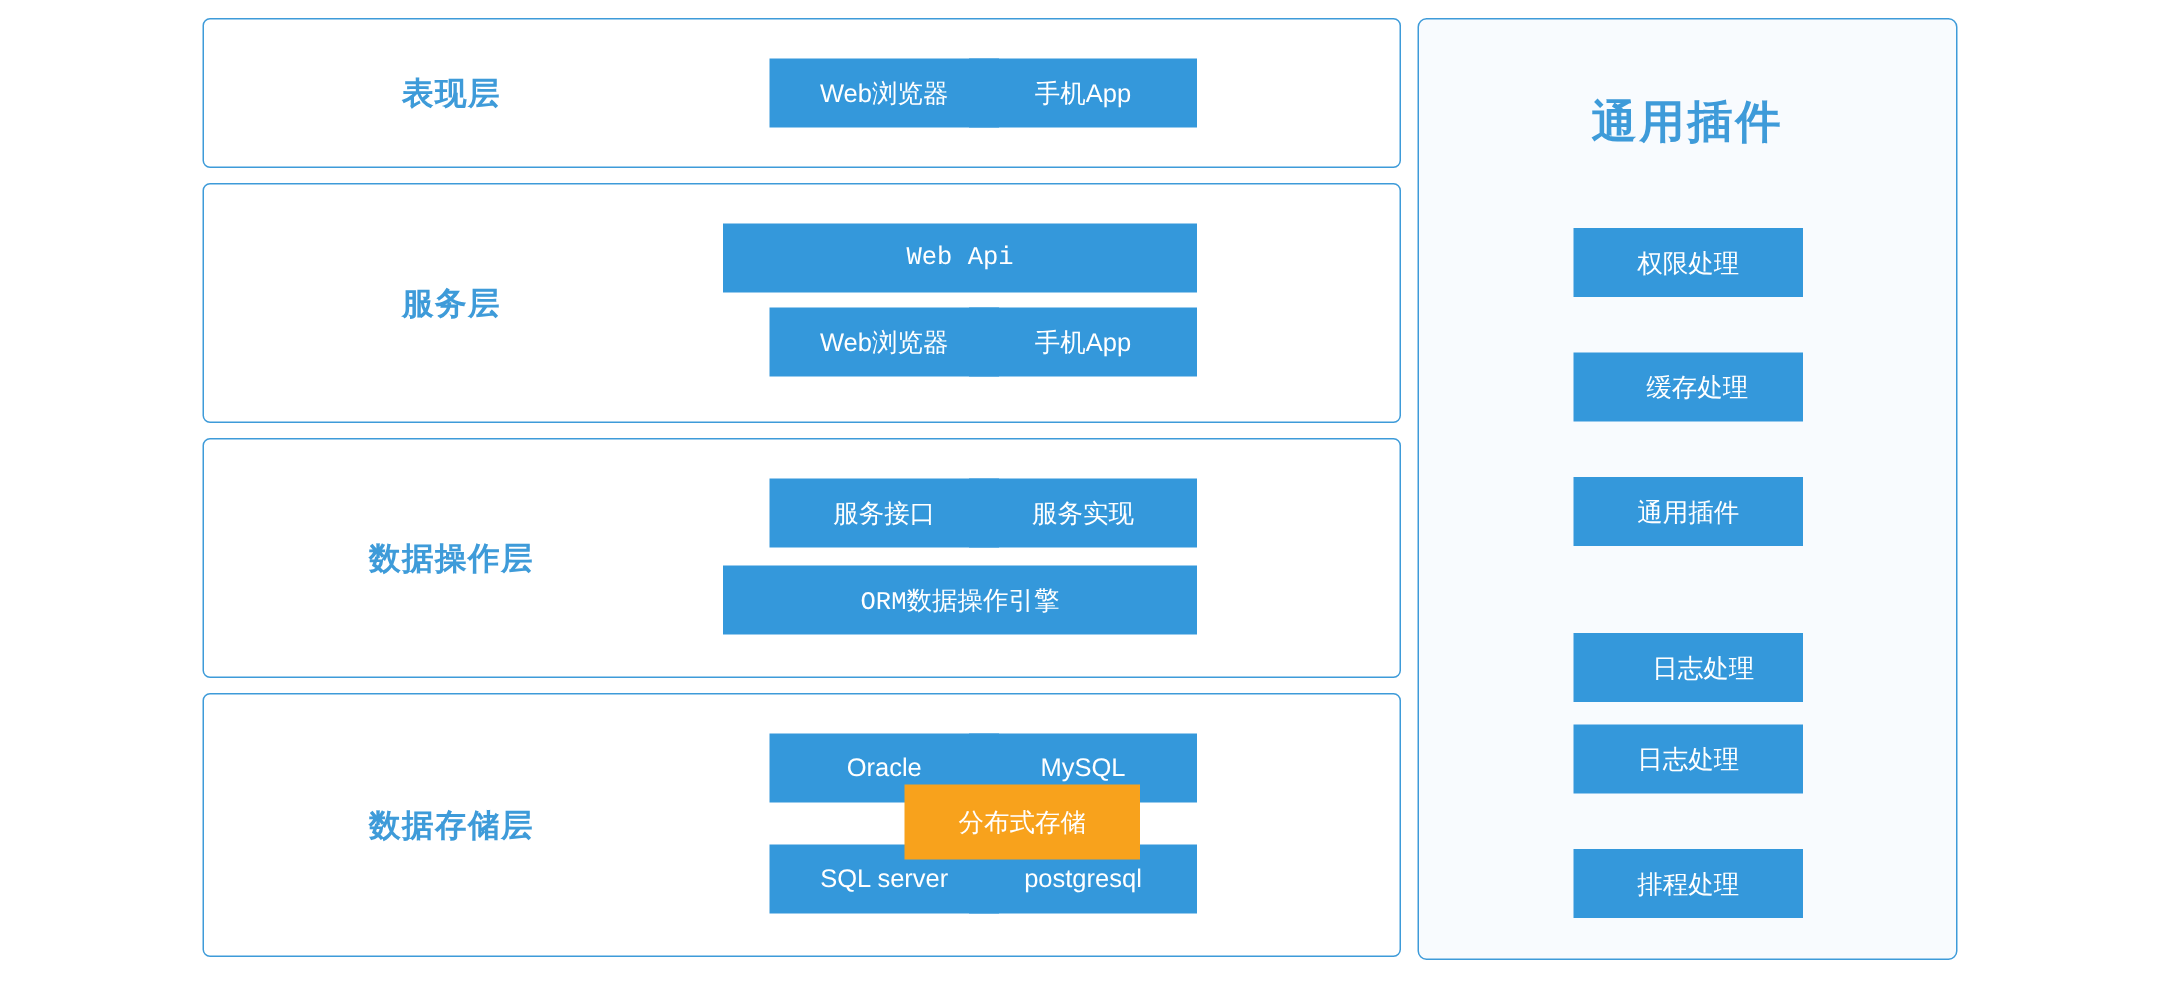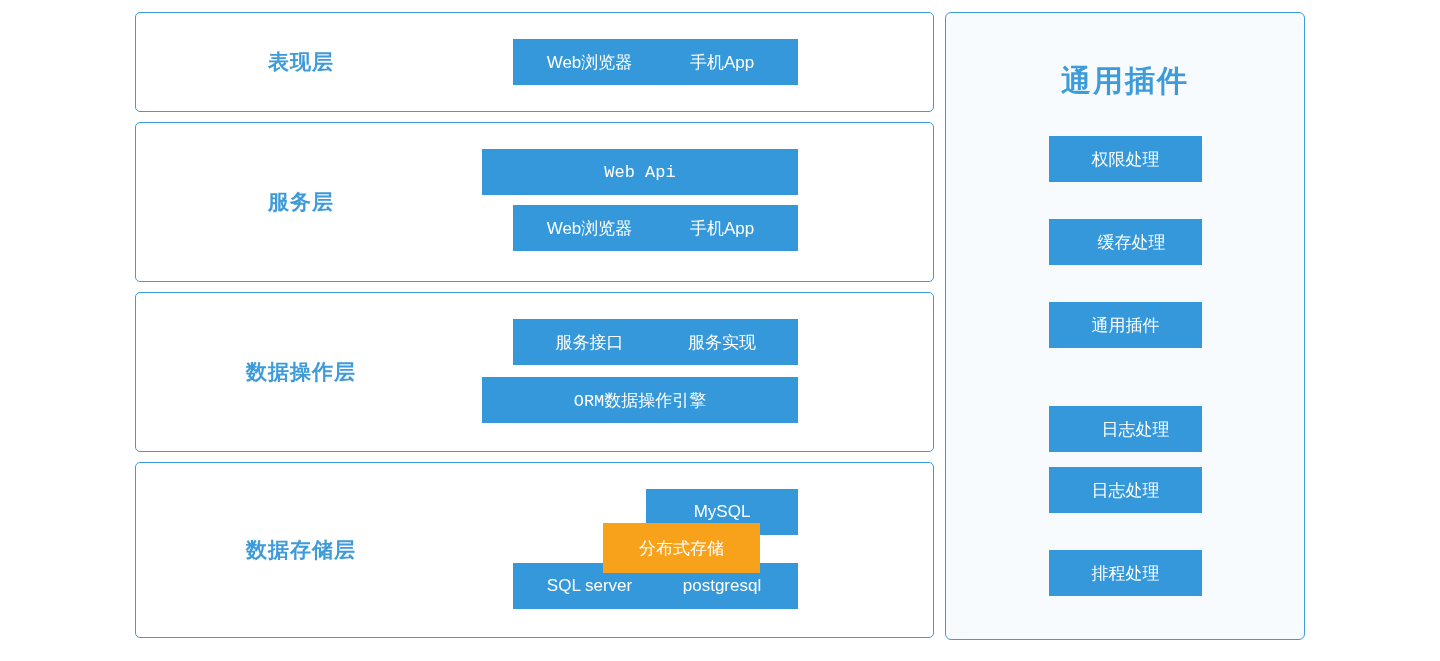--- a/index.html
+++ b/index.html
@@ -62,21 +62,21 @@
     position: absolute; left: 945px; top: 12px; width: 360px; height: 628px;
     background: var(--panel-bg);
     border: 1.5px solid var(--border-blue);
     border-radius: 6px;
   }
   .panel-title {
     position: absolute; top: 48px; left: 0; width: 100%;
     text-align: center; font-size: 30px; font-weight: 700;
     color: var(--label-blue); letter-spacing: 2px;
   }
-  .plugin { left: 103px; width: 153px; }
+  .plugin { left: 103px; width: 153px; margin-top: 16px; }
   .p1 { top: 123px; } .p2 { top: 206px; padding-left: 12px; } .p3 { top: 289px; }
   .p4 { top: 393px; padding-left: 20px; } .p5 { top: 454px; } .p6 { top: 537px; }
 </style>
 </head>
 <body>
 
 <div id="stage">
 
   <section class="layer" id="layer-presentation">
     <div class="layer-label">表现层</div>
@@ -93,20 +93,21 @@
 
   <section class="layer" id="layer-data-op">
     <div class="layer-label">数据操作层</div>
     <div class="box c1 r26">服务接口</div>
     <div class="box c2 r26">服务实现</div>
     <div class="box wide r84">ORM数据操作引擎</div>
   </section>
 
   <section class="layer" id="layer-data-store">
     <div class="layer-label">数据存储层</div>
+    <div class="box c1 r26">Oracle</div>
     <div class="box c2 r26">MySQL</div>
     <div class="box c1 r100">SQL server</div>
     <div class="box c2 r100">postgresql</div>
     <div class="overlay">分布式存储</div>
   </section>
 
   <aside id="plugins-panel">
     <div class="panel-title">通用插件</div>
     <div class="box plugin p1">权限处理</div>
     <div class="box plugin p2">缓存处理</div>

